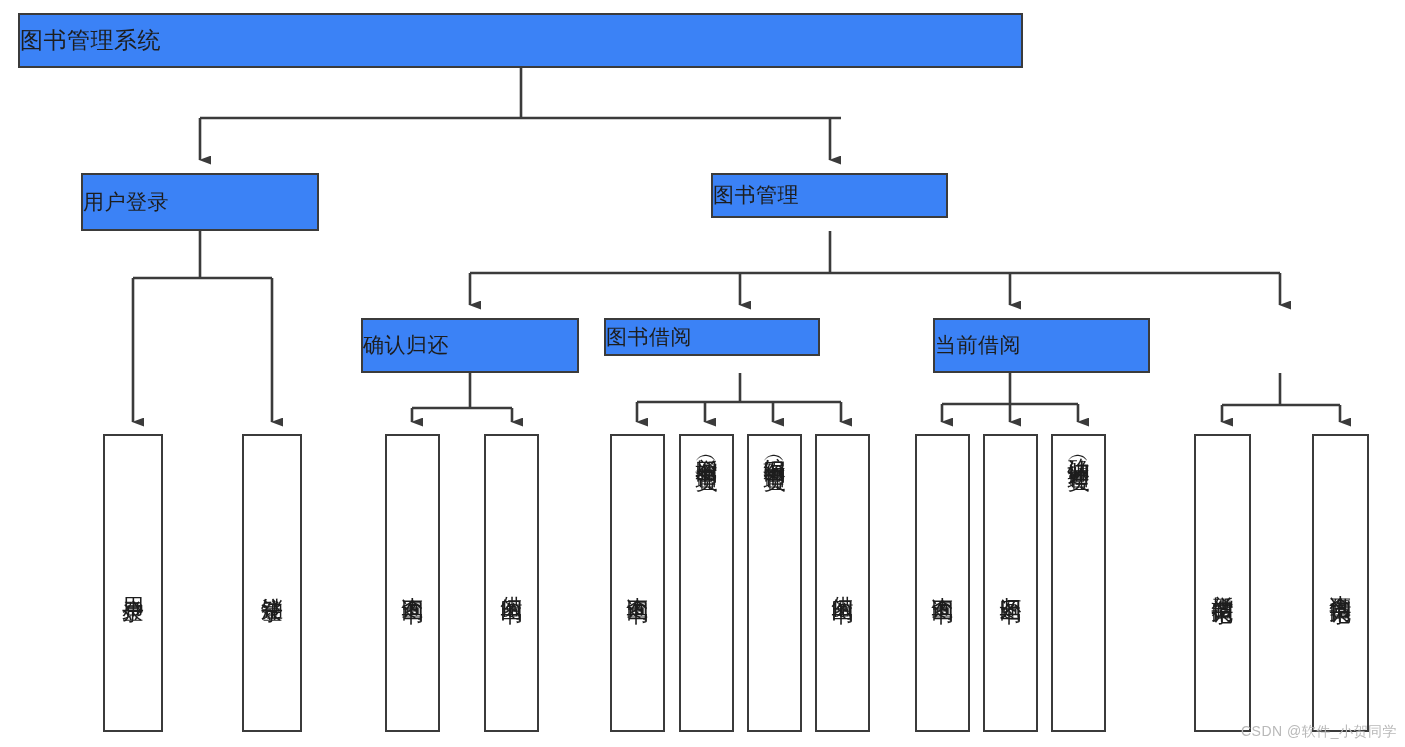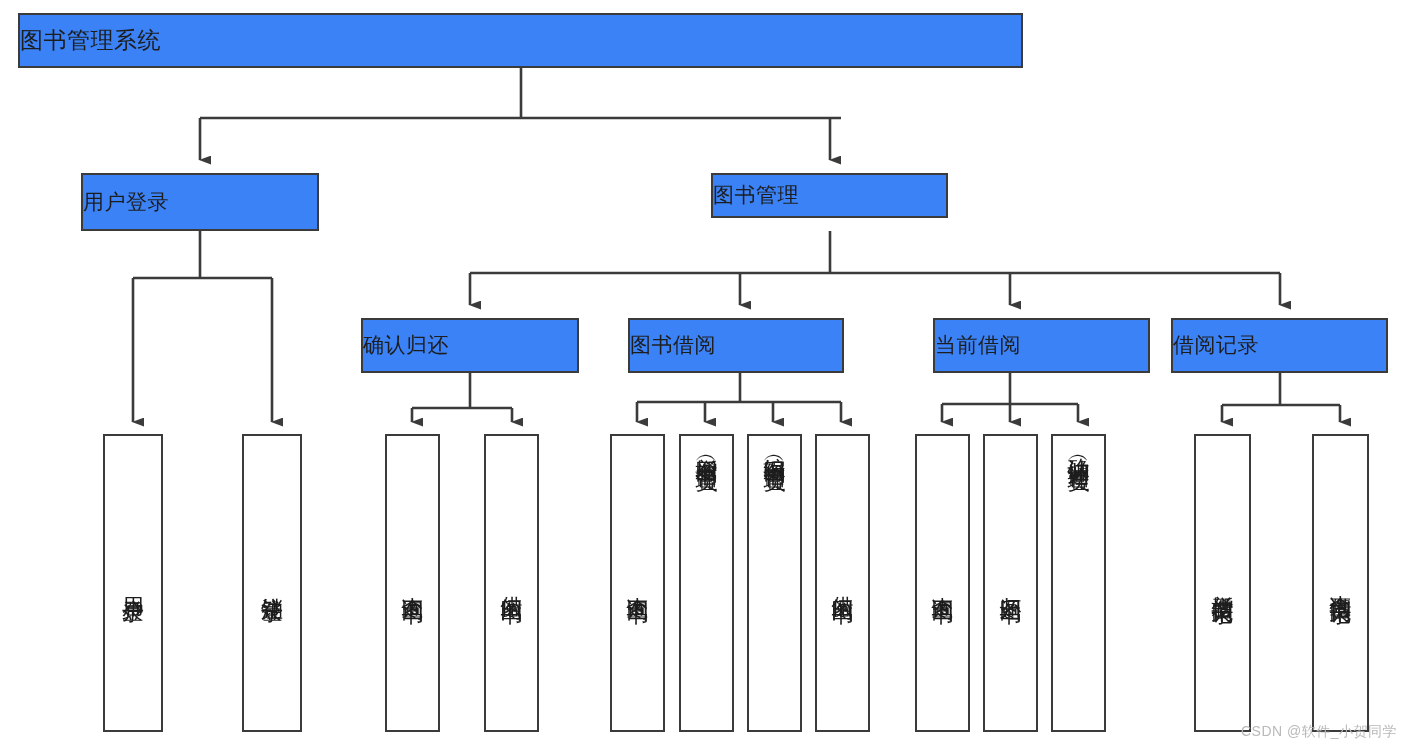--- a/index.html
+++ b/index.html
@@ -36,21 +36,21 @@
   
   #n-root{left:18px;top:13px;width:1005px;height:55px;}
   #n-root .lbl{font-size:23px;}
 
   
   #n-login{left:81px;top:173px;width:238px;height:58px;}
   #n-bookmgr{left:711px;top:173px;width:237px;height:45px;}
 
   
   #n-newrec{left:361px;top:318px;width:218px;height:55px;}
-  #n-borrow{left:628px;top:318px;width:216px;height:55px;}
+  #n-borrow{left:604px;top:318px;width:216px;height:38px;}
   #n-current{left:901px;top:318px;width:217px;height:55px;margin-left:32px;}
   #n-record{left:1171px;top:318px;width:217px;height:55px;}
 
   
   .leaf{
     position:absolute;
     box-sizing:border-box;
     background:#ffffff;
     border:2.5px solid #3b3b3b;
     display:flex;
@@ -147,23 +147,20 @@
 
   <div class="node" id="n-newrec">
     <span class="lbl">确认归还</span>
   </div>
   <div class="node" id="n-borrow">
     <span class="lbl">图书借阅</span>
   </div>
   <div class="node" id="n-current">
     <span class="lbl">当前借阅</span>
   </div>
-  <div class="node" id="n-record">
-    <span class="lbl">借阅记录</span>
-  </div>
 
   <div class="leaf mid" style="left:103px;top:434px;width:60px;height:298px;">
     <span class="vlbl">用户登录</span>
   </div>
   <div class="leaf mid" style="left:242px;top:434px;width:60px;height:298px;">
     <span class="vlbl">注销登录</span>
   </div>
 
   <div class="leaf mid" style="left:385px;top:434px;width:55px;height:298px;">
     <span class="vlbl">查询图书</span>

